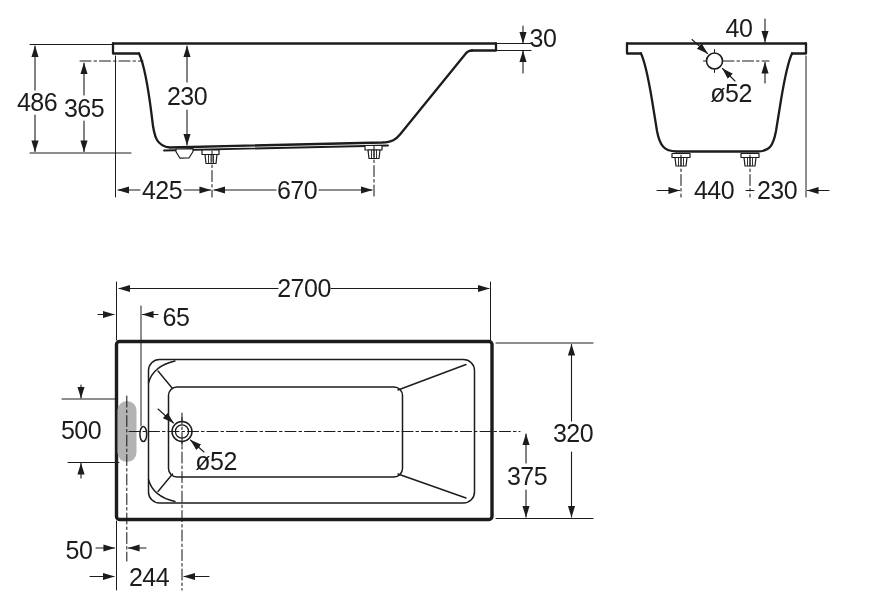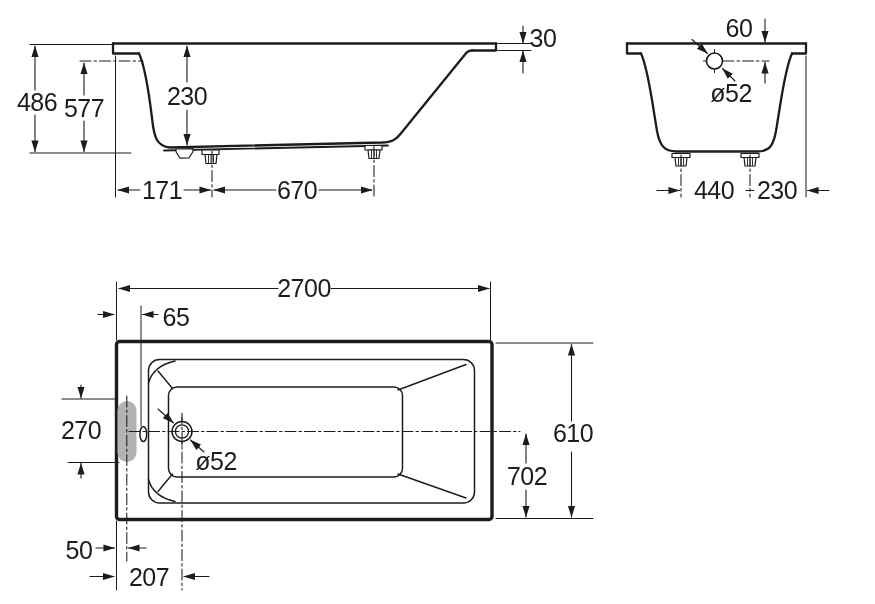--- a/index.html
+++ b/index.html
@@ -157,33 +157,33 @@
       <path class="lw dimln" marker-end="url(#ah)" d="M526,490 L526,517"></path>
       <path class="lw dimln" marker-end="url(#ah)" d="M96,548 L114.5,548"></path>
       <path class="lw dimln" marker-end="url(#ah)" d="M146,548 L128.5,548"></path>
       <path class="lw dimln" marker-end="url(#ah)" d="M90,576.5 L114,576.5"></path>
       <path class="lw dimln" marker-end="url(#ah)" d="M209,576.5 L184,576.5"></path>
     </g>
   </g>
 </svg>
 
 <div class="dim" style="left:37px;top:102px">486</div>
-<div class="dim" style="left:84px;top:108px">577</div>
+<div class="dim" style="left:84px;top:108px">365</div>
 <div class="dim" style="left:187px;top:96px">230</div>
 <div class="dim" style="left:543px;top:38px">30</div>
-<div class="dim" style="left:162px;top:190px">171</div>
+<div class="dim" style="left:162px;top:190px">425</div>
 <div class="dim" style="left:297px;top:190px">670</div>
 
-<div class="dim" style="left:739px;top:28px">60</div>
+<div class="dim" style="left:739px;top:28px">40</div>
 <div class="dim" style="left:731px;top:93px">ø52</div>
 <div class="dim" style="left:714px;top:190px">440</div>
 <div class="dim" style="left:777px;top:190px">230</div>
 
 <div class="dim" style="left:304px;top:288px">2700</div>
 <div class="dim" style="left:176px;top:317px">65</div>
-<div class="dim" style="left:81px;top:430px">270</div>
+<div class="dim" style="left:81px;top:430px">500</div>
 <div class="dim" style="left:216px;top:461px">ø52</div>
-<div class="dim" style="left:573px;top:433px">610</div>
-<div class="dim" style="left:527px;top:476px">702</div>
+<div class="dim" style="left:573px;top:433px">320</div>
+<div class="dim" style="left:527px;top:476px">375</div>
 <div class="dim" style="left:79px;top:550px">50</div>
-<div class="dim" style="left:149px;top:577px">207</div>
+<div class="dim" style="left:149px;top:577px">244</div>
 
 </div>
 
 </body></html>

